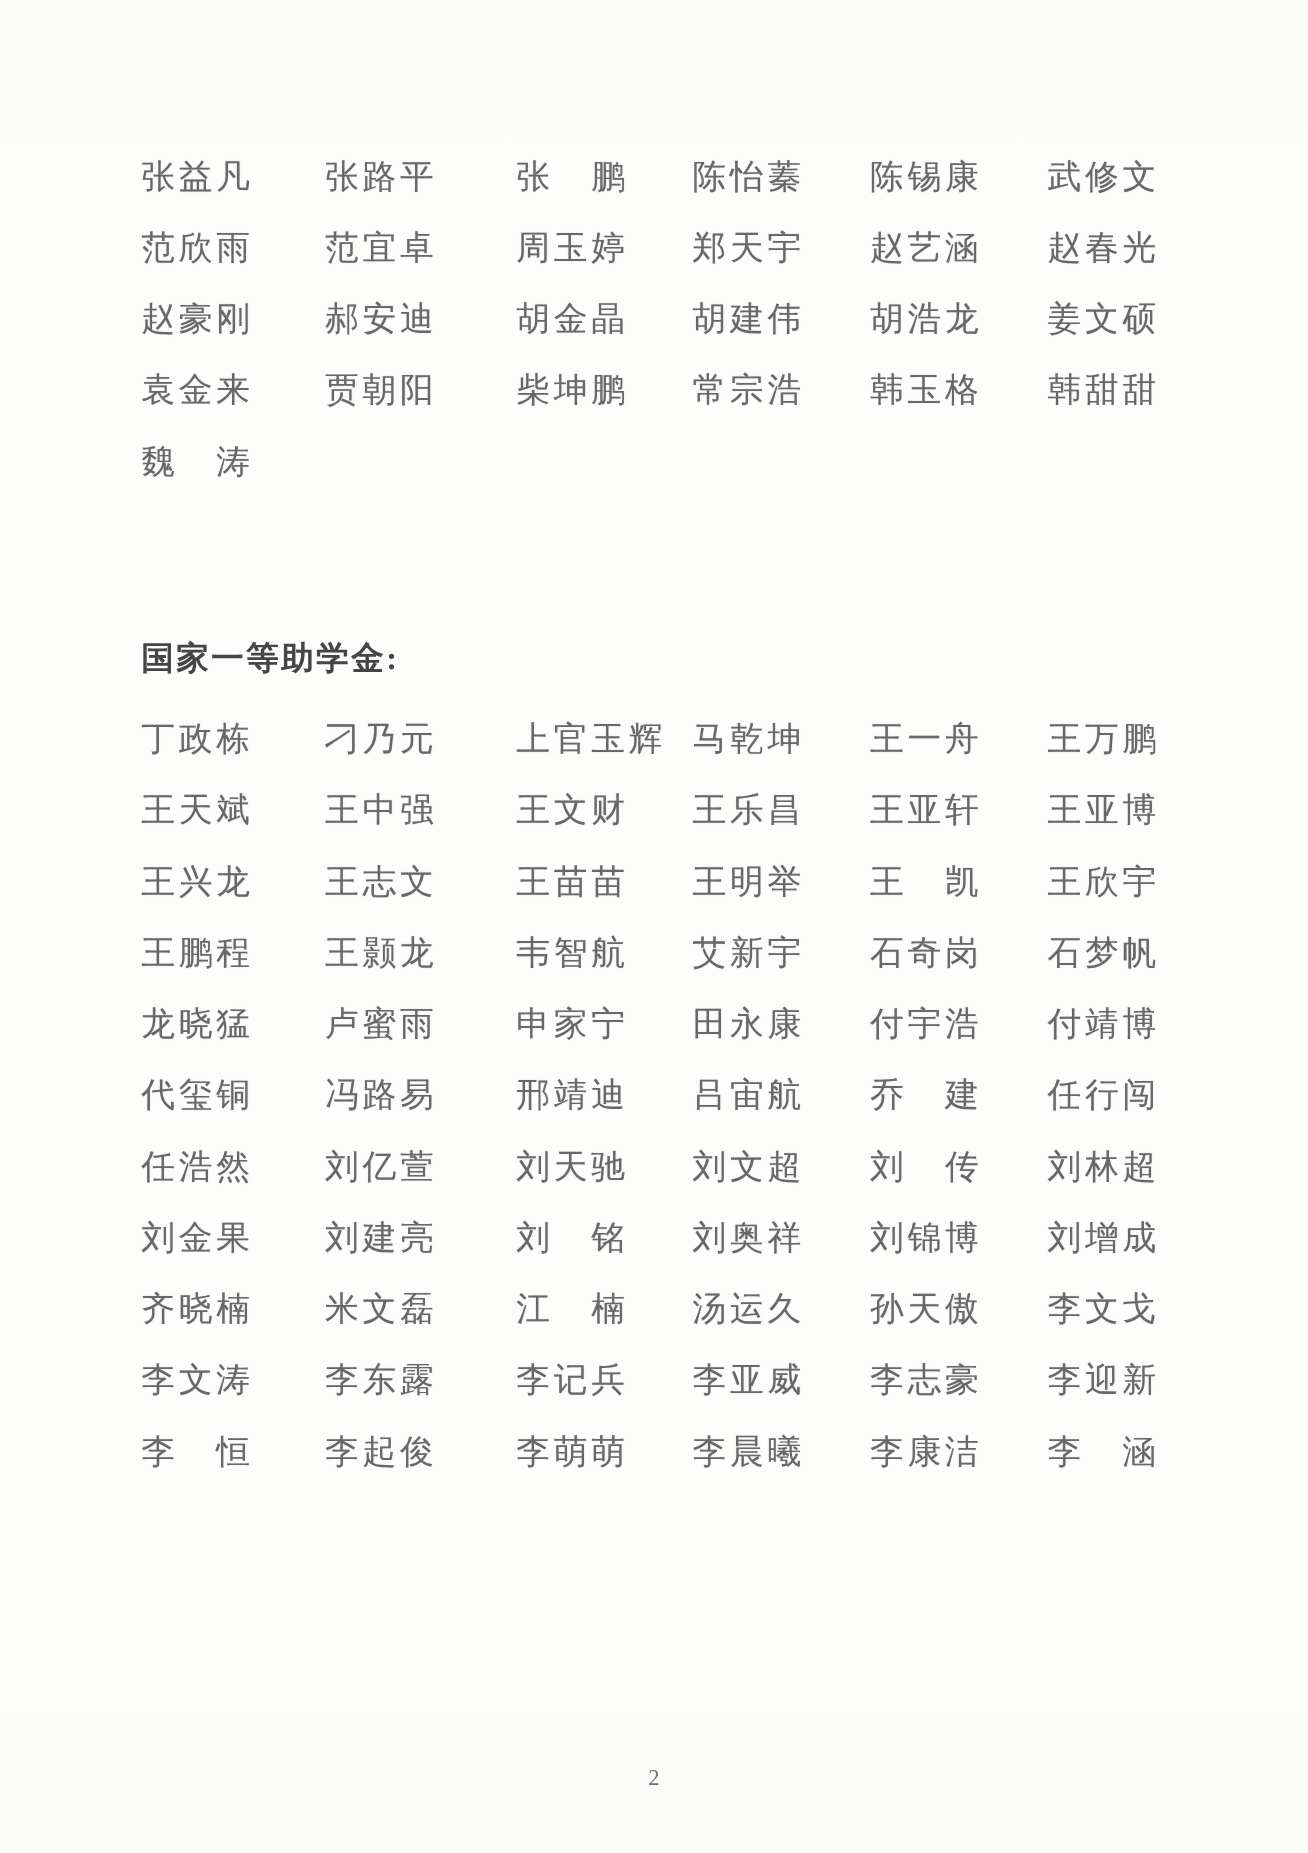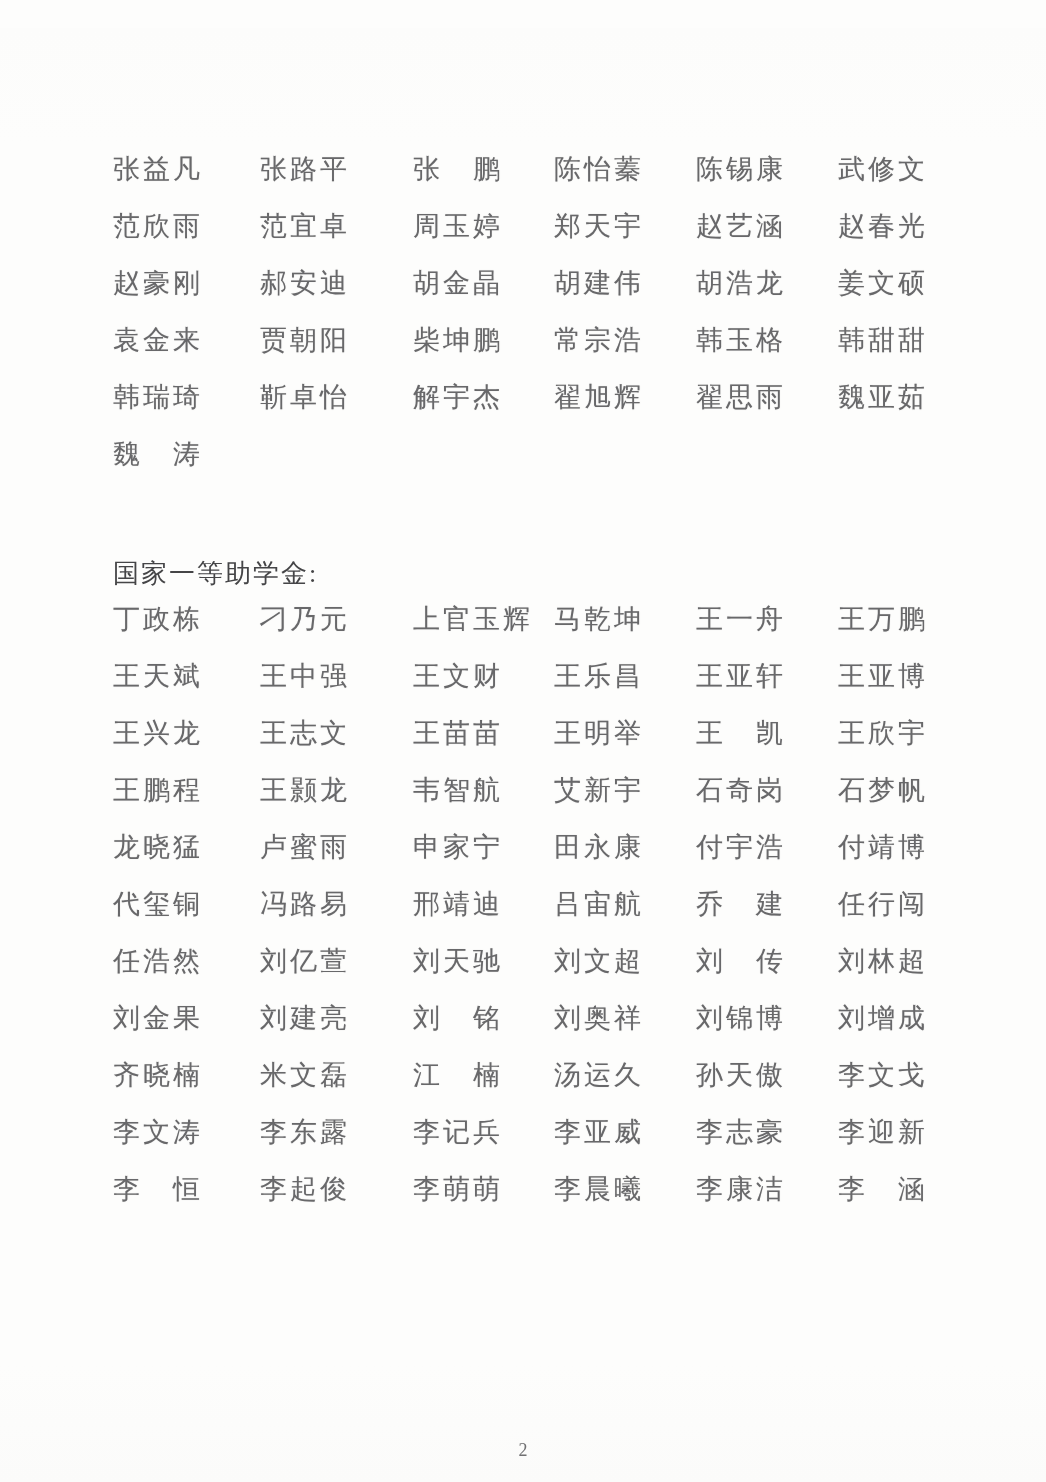--- a/index.html
+++ b/index.html
@@ -11,21 +11,20 @@
     height: 1482px;
     background: #fdfdfc;
     font-family: "Liberation Serif", serif;
     position: relative;
     overflow: hidden;
   }
   .page {
     position: absolute;
     inset: 0;
     background: linear-gradient(180deg, #fcfcfb 0%, #fdfdfc 8%, #fdfdfc 92%, #fbfbfa 100%);
-    margin-top: 28px;
   }
   .name-block {
     position: absolute;
     left: 113px;
     width: 846px;
   }
   .block1 { top: 112px; }
   .block2 { top: 562px; }
   .row {
     display: grid;
@@ -36,24 +35,24 @@
   .cell {
     font-size: 27px;
     letter-spacing: 3px;
     color: #68686a;
     white-space: pre;
     text-shadow: 0 0 1px rgba(120,120,120,0.35);
   }
   .heading {
     position: absolute;
     left: 113px;
-    top: 528px;
+    top: 509px;
     margin: 0;
     font-size: 26px;
-    font-weight: normal;
+    font-weight: bold;
     letter-spacing: 2px;
     color: #454547;
   }
   .page-number {
     position: absolute;
     left: 0;
     top: 1412px;
     width: 1046px;
     text-align: center;
     font-size: 18px;
@@ -93,28 +92,20 @@
       </div>
       <div class="row">
         <span class="cell">袁金来</span>
         <span class="cell">贾朝阳</span>
         <span class="cell">柴坤鹏</span>
         <span class="cell">常宗浩</span>
         <span class="cell">韩玉格</span>
         <span class="cell">韩甜甜</span>
       </div>
       <div class="row">
-        <span class="cell">韩瑞琦</span>
-        <span class="cell">靳卓怡</span>
-        <span class="cell">解宇杰</span>
-        <span class="cell">翟旭辉</span>
-        <span class="cell">翟思雨</span>
-        <span class="cell">魏亚茹</span>
-      </div>
-      <div class="row">
         <span class="cell">魏　涛</span>
         <span class="cell"></span>
         <span class="cell"></span>
         <span class="cell"></span>
         <span class="cell"></span>
         <span class="cell"></span>
       </div>
     </section>
 
   <h2 class="heading">国家一等助学金:</h2>

